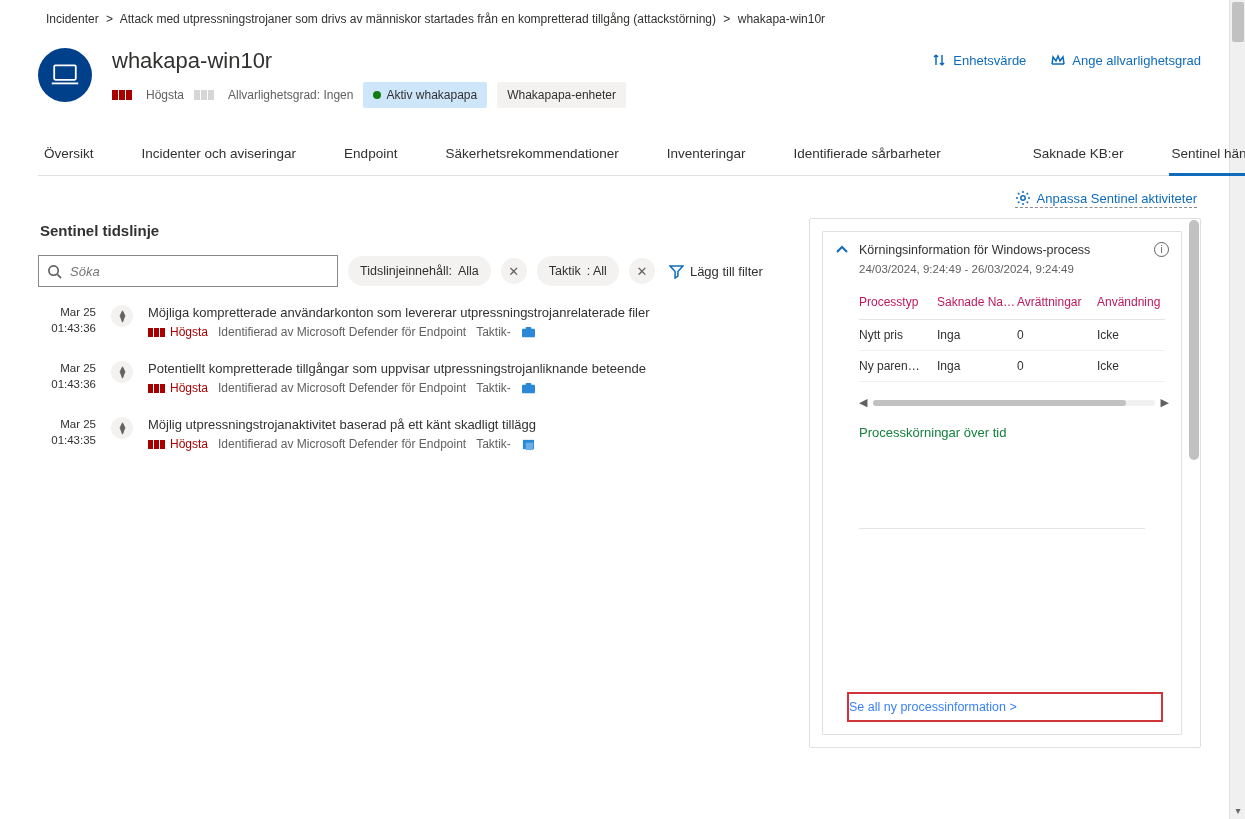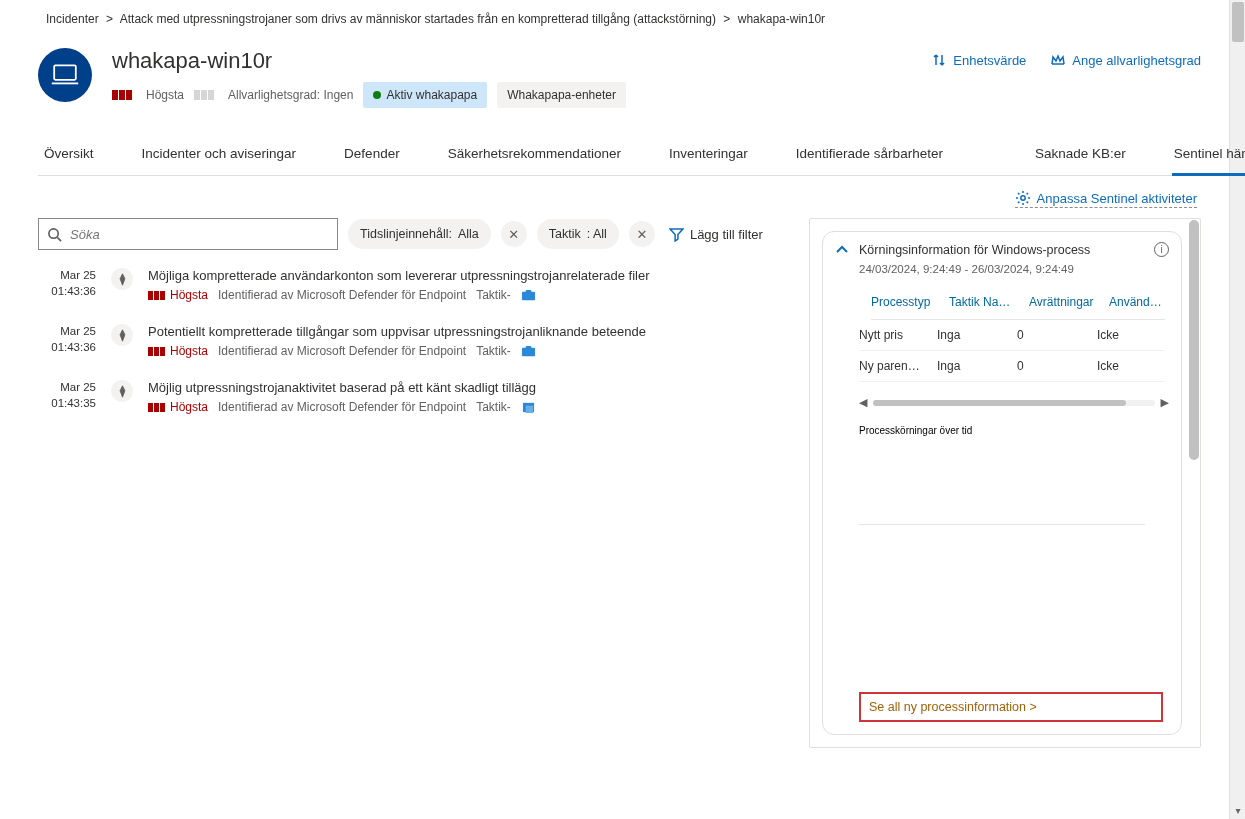--- a/index.html
+++ b/index.html
@@ -293,21 +293,21 @@
     background: #c1c1c1;
     border-radius: 5px;
   }
   .insight-title {
     font-size: 15px;
     font-weight: 600;
     margin-bottom: 12px;
   }
   .insight-card {
     border: 1px solid #e1dfdd;
-    border-radius: 12px;
+    border-radius: 1px;
     margin-right: 18px;
     padding: 10px 12px;
     display: flex;
     flex-direction: column;
     flex: 1;
   }
   .card-head {
     display: flex;
     align-items: center;
     gap: 10px;
@@ -324,21 +324,21 @@
     font-size: 10px; color: #616161;
     cursor: pointer;
   }
   .card-sub {
     font-size: 11.5px;
     color: #616161;
     margin: 6px 0 12px 24px;
   }
   .ctable { margin-left: 24px; margin-right: 4px; font-size: 12px; }
   .ctable .row { display: flex; padding: 8px 0; border-bottom: 1px solid #f1f1f1; }
-  .ctable .row.head { color: #0369a1; font-weight: 400; border-bottom: 1px solid #e5e5e5; padding-bottom: 10px; margin-left: 12px; }
+  .ctable .row.head { color: #be185d; font-weight: 400; border-bottom: 1px solid #e5e5e5; padding-bottom: 10px; }
   .ctable .cell { overflow: hidden; text-overflow: ellipsis; white-space: nowrap; }
   .ctable .c1 { width: 78px; }
   .ctable .c2 { width: 80px; }
   .ctable .c3 { width: 80px; text-align: left; }
   .ctable .c4 { flex: 1; text-align: left; }
   .hscroll {
     display: flex;
     align-items: center;
     gap: 6px;
     margin: 14px 0 12px 24px;
@@ -352,38 +352,38 @@
   }
   .hscroll .track .hthumb {
     position: absolute;
     left: 0; top: 0;
     width: 90%; height: 100%;
     background: #c1c1c1;
     border-radius: 3px;
   }
   .hscroll .arr { font-size: 11px; color: #616161; cursor: pointer; }
   .chart-label {
-    font-size: 10px;
-    color: #000000;
+    font-size: 13px;
+    color: #15803d;
     margin: 4px 0 0 24px;
   }
   .chart-area {
     height: 80px;
     margin: 0 4px 0 24px;
   }
   .chart-divider {
     border-top: 1px solid #e5e5e5;
     margin: 8px 24px 8px 24px;
   }
   .view-all-link {
-    margin: auto 6px 2px 24px;
+    margin: auto 6px 2px 12px;
     border: 2px solid #d13438;
-    padding: 6px 8px;
+    padding: 6px 0;
     font-size: 12.5px;
-    color: #a16207;
+    color: #3b82f6;
     cursor: pointer;
   }
 </style>
 </head>
 <body>
 
 <div class="scrollbar-right">
   <div class="arrow up">▴</div>
   <div class="thumb"></div>
   <div class="arrow down">▾</div>
@@ -445,21 +445,21 @@
             <path d="M2 12h12M2 12l1-7 3 4 2-5 2 5 3-4 1 7"></path>
           </svg>
         <span>Ange allvarlighetsgrad</span>
       </span>
     </div>
   </div>
 
   <div class="tabs">
     <div class="tab">Översikt</div>
     <div class="tab">Incidenter och aviseringar</div>
-    <div class="tab">Defender</div>
+    <div class="tab">Endpoint</div>
     <div class="tab">Säkerhetsrekommendationer</div>
     <div class="tab">Inventeringar</div>
     <div class="tab">Identifierade sårbarheter</div>
     <div class="tabs-spacer"></div>
     <div class="tab">Saknade KB:er</div>
     <div class="tab active">Sentinel händelser</div>
     <div class="tab-more">···</div>
   </div>
 
   <div class="cmdbar">
@@ -467,20 +467,21 @@
       <svg viewBox="0 0 16 16">
           <circle cx="8" cy="8" r="2.2"></circle>
           <path d="M8 1v2M8 13v2M1 8h2M13 8h2M3 3l1.4 1.4M11.6 11.6L13 13M13 3l-1.4 1.4M4.4 11.6L3 13"></path>
         </svg>
       <span>Anpassa Sentinel aktiviteter</span>
     </span>
   </div>
 
   <div class="content">
     <div class="left-col">
+      <div class="section-title">Sentinel tidslinje</div>
 
       <div class="filters-row">
         <div class="searchbox">
           <svg viewBox="0 0 16 16">
               <circle cx="7" cy="7" r="5"></circle>
               <path d="M11 11l4 4"></path>
             </svg>
           <input type="text" placeholder="Söka" style="">
         </div>
         <span class="pill">
@@ -611,21 +612,21 @@
               <path d="M2 9l5-5 5 5"></path>
             </svg>
           <span class="ctitle">Körningsinformation för Windows-process</span>
           <span class="info">i</span>
         </div>
         <div class="card-sub">24/03/2024, 9:24:49 - 26/03/2024, 9:24:49</div>
 
         <div class="ctable">
           <div class="row head">
             <div class="cell c1">Processtyp</div>
-            <div class="cell c2">Taktik Na…</div>
+            <div class="cell c2">Saknade Na…</div>
             <div class="cell c3">Avrättningar</div>
             <div class="cell c4">Användning</div>
           </div>
           <div class="row">
             <div class="cell c1">Nytt pris</div>
             <div class="cell c2">Inga</div>
             <div class="cell c3">0</div>
             <div class="cell c4">Icke</div>
           </div>
           <div class="row">

